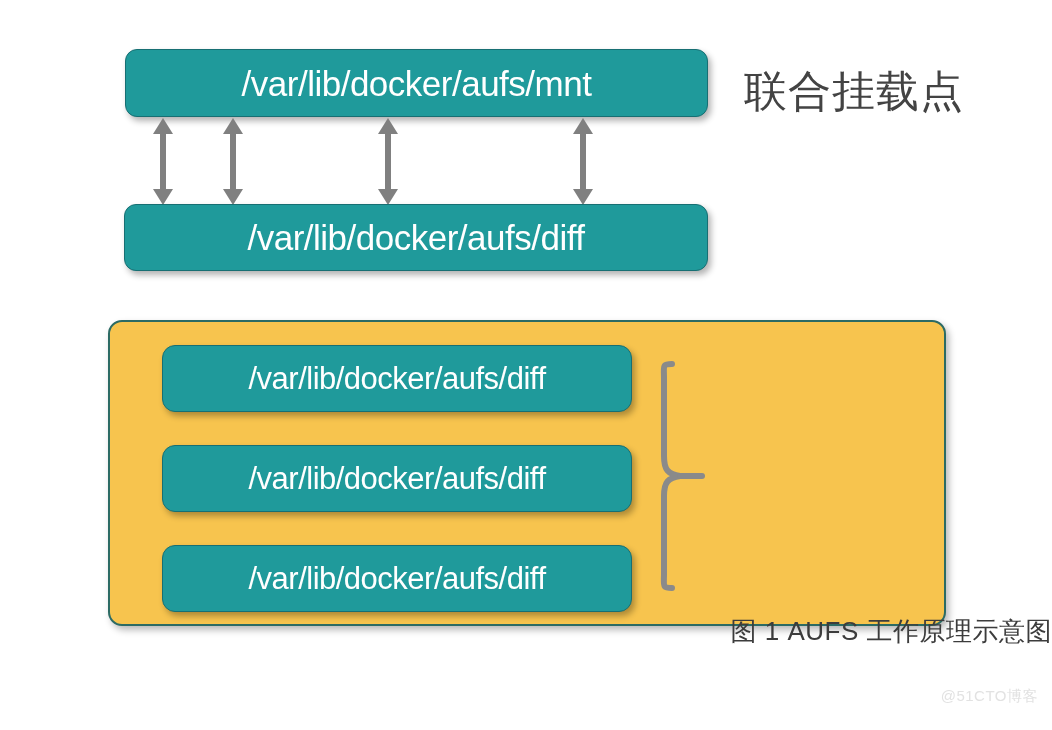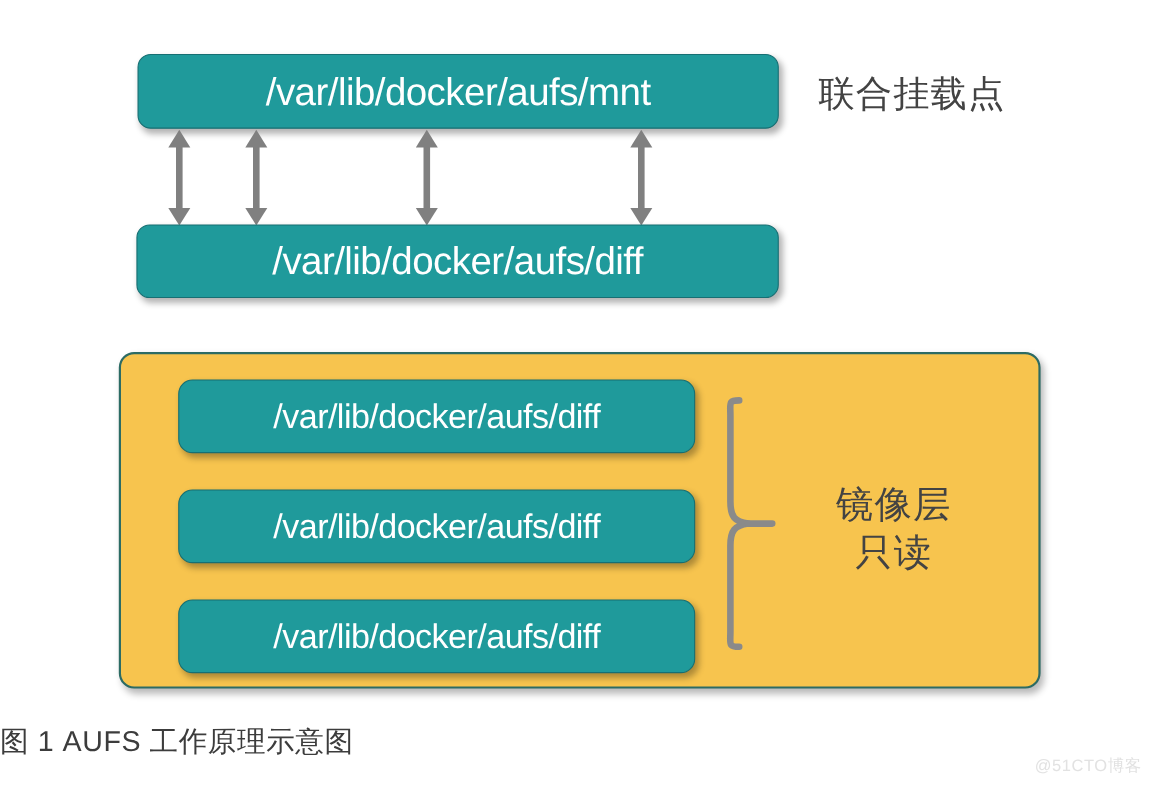--- a/index.html
+++ b/index.html
@@ -72,21 +72,21 @@
     position: absolute;
     top: 118px;
     width: 26px;
     height: 87px;
   }
 
   
   .side-label {
     position: absolute;
     color: #434343;
-    font-size: 33px;
+    font-size: 43px;
     line-height: 1.27;
     white-space: pre-line;
     letter-spacing: 1px;
   }
   #label-union      { left: 744px; top: 64px;  }
   #label-container  { left: 744px; top: 199px; }
   #label-image {
     left: 745px;
     top: 437px;
     text-align: center;
@@ -101,23 +101,23 @@
     left: 658px;
     top: 360px;
     width: 64px;
     height: 232px;
   }
 
   
   #caption {
     position: absolute;
     left: 0;
-    top: 657px;
+    top: 614px;
     width: 1052px;
-    text-align: left;
+    text-align: right;
     color: #3c3c3c;
     font-size: 26px;
     letter-spacing: 0.5px;
   }
 
   
   #watermark {
     position: absolute;
     right: 14px;
     bottom: 24px;
@@ -179,20 +179,18 @@
              C 4 4, 6 6, 6 18
              L 6 96
              C 6 110, 10 114, 22 116
              C 10 118, 6 122, 6 136
              L 6 214
              C 6 226, 4 228, 14 228" fill="none" stroke="#8a8a8a" stroke-width="6" stroke-linecap="round" stroke-linejoin="round"></path>
     <line x1="22" y1="116" x2="44" y2="116" stroke="#8a8a8a" stroke-width="6" stroke-linecap="round"></line>
   </svg>
 
   <div id="label-union" class="side-label">联合挂载点</div>
-  <div id="label-image" class="side-label">镜像层
-只读</div>
 
   <div id="caption">图 1 AUFS 工作原理示意图</div>
 
   <div id="watermark">@51CTO博客</div>
 
 </div>
 
 </body></html>

